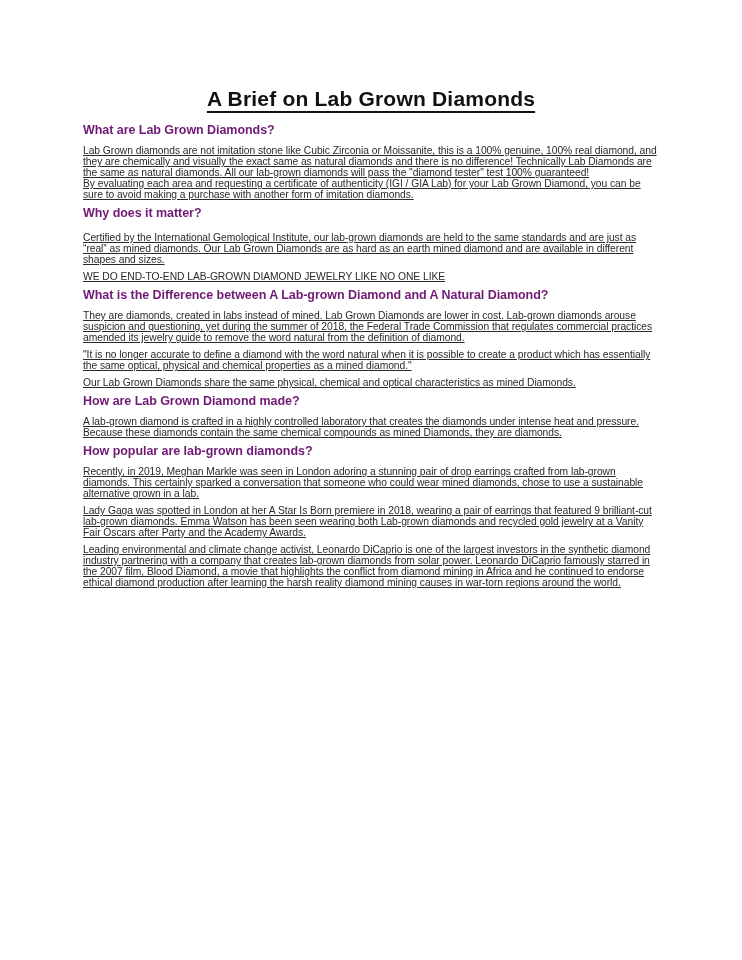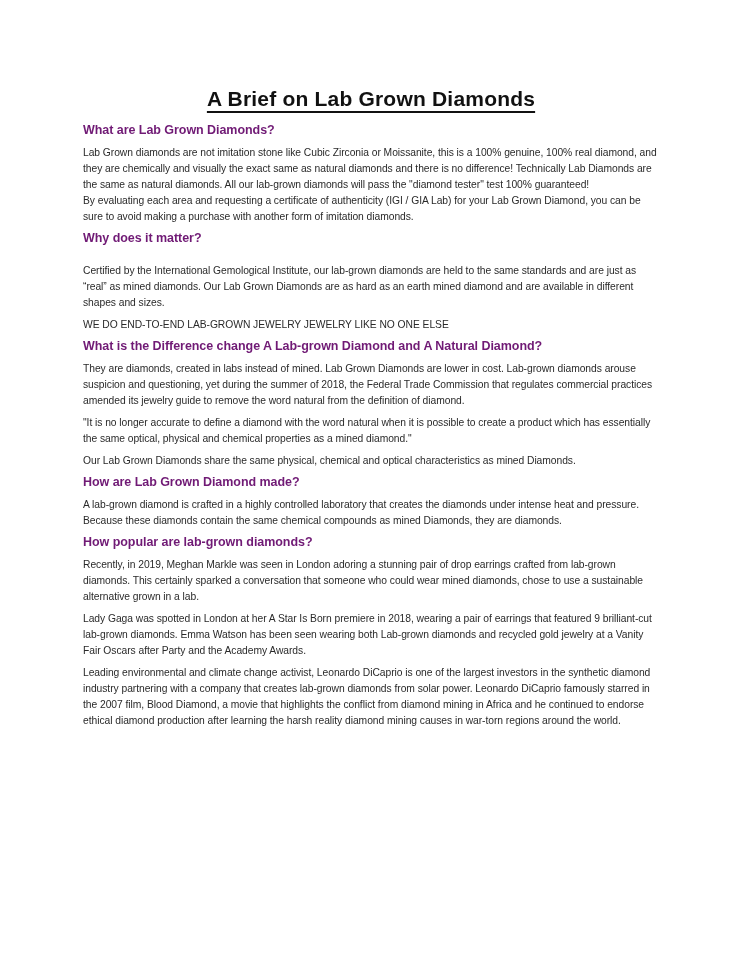--- a/index.html
+++ b/index.html
@@ -31,53 +31,54 @@
   }
   .section-heading {
     font-size: 12.5px;
     line-height: 15px;
     font-weight: 700;
     color: #701a75;
     margin: 5px 0 7px 0;
     letter-spacing: -0.05px;
   }
   .section-heading.tight {
-    margin-bottom: 17px;
+    margin-bottom: 11px;
   }
   .para {
     font-size: 10.3px;
-    line-height: 16px;
+    line-height: 11px;
     color: #2a2a2a;
     margin: 0 0 6px 0;
     letter-spacing: -0.05px;
     white-space: pre-line;
     text-align: left;
+    text-decoration: underline;
   }
 </style>
 </head>
 <body>
 
 <div class="page">
 
   <h1 class="doc-title">A Brief on Lab Grown Diamonds</h1>
 
   <section>
     <h2 class="section-heading">What are Lab Grown Diamonds?</h2>
     <p class="para">Lab Grown diamonds are not imitation stone like Cubic Zirconia or Moissanite, this is a 100% genuine, 100% real diamond, and they are chemically and visually the exact same as natural diamonds and there is no difference! Technically Lab Diamonds are the same as natural diamonds. All our lab-grown diamonds will pass the "diamond tester" test 100% guaranteed!
 By evaluating each area and requesting a certificate of authenticity (IGI / GIA Lab) for your Lab Grown Diamond, you can be sure to avoid making a purchase with another form of imitation diamonds.</p>
   </section>
 
   <section>
     <h2 class="section-heading tight">Why does it matter?</h2>
     <p class="para">Certified by the International Gemological Institute, our lab-grown diamonds are held to the same standards and are just as “real” as mined diamonds. Our Lab Grown Diamonds are as hard as an earth mined diamond and are available in different shapes and sizes.</p>
-    <p class="para">WE DO END-TO-END LAB-GROWN JEWELRY JEWELRY LIKE NO ONE ELSE</p>
+    <p class="para">WE DO END-TO-END LAB-GROWN DIAMOND JEWELRY LIKE NO ONE LIKE</p>
   </section>
 
   <section>
-    <h2 class="section-heading">What is the Difference change A Lab-grown Diamond and A Natural Diamond?</h2>
+    <h2 class="section-heading">What is the Difference between A Lab-grown Diamond and A Natural Diamond?</h2>
     <p class="para">They are diamonds, created in labs instead of mined. Lab Grown Diamonds are lower in cost. Lab-grown diamonds arouse suspicion and questioning, yet during the summer of 2018, the Federal Trade Commission that regulates commercial practices amended its jewelry guide to remove the word natural from the definition of diamond.</p>
     <p class="para">"It is no longer accurate to define a diamond with the word natural when it is possible to create a product which has essentially the same optical, physical and chemical properties as a mined diamond."</p>
     <p class="para">Our Lab Grown Diamonds share the same physical, chemical and optical characteristics as mined Diamonds.</p>
   </section>
 
   <section>
     <h2 class="section-heading">How are Lab Grown Diamond made?</h2>
     <p class="para">A lab-grown diamond is crafted in a highly controlled laboratory that creates the diamonds under intense heat and pressure. Because these diamonds contain the same chemical compounds as mined Diamonds, they are diamonds.</p>
   </section>
 

